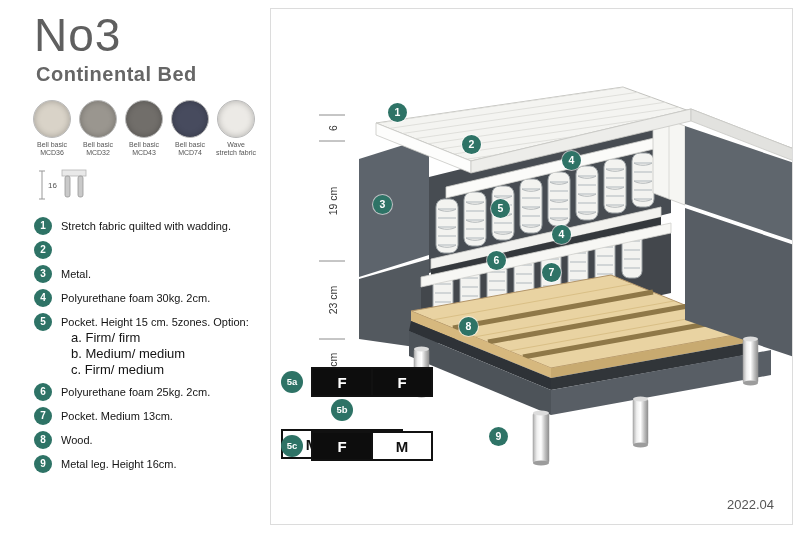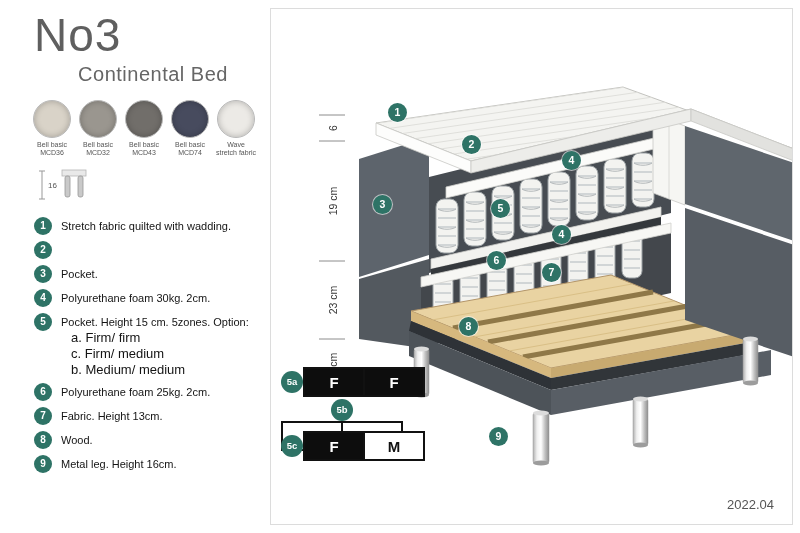--- a/index.html
+++ b/index.html
@@ -1,21 +1,21 @@
 <!DOCTYPE html>
 <html><head>
 <meta charset="utf-8">
 <style>
   html,body{margin:0;padding:0;background:#fff;}
   .page{position:relative;width:800px;height:533px;background:#ffffff;overflow:hidden;
         font-family:"Liberation Sans","DejaVu Sans",sans-serif;}
   
   .left{position:absolute;left:0;top:0;width:270px;height:533px;}
   .title{margin:10px 0 0 34px;font-size:46px;line-height:1.1;font-weight:400;color:#5f5f5f;letter-spacing:1px;}
-  .subtitle{margin:2px 0 0 36px;font-size:20px;font-weight:400;color:#666;letter-spacing:.5px;text-align:center;}
+  .subtitle{margin:2px 0 0 36px;font-size:20px;font-weight:700;color:#666;letter-spacing:.5px;}
   .swatches{display:flex;gap:2px;margin:14px 0 0 30px;}
   .swatch{width:44px;text-align:center;}
   .sw-dot{display:block;width:38px;height:38px;margin:0 auto;border-radius:50%;
           border:1px solid #b9b9b9;box-sizing:border-box;
           box-shadow:inset 0 0 6px rgba(0,0,0,.25);}
   .sw-label{display:block;margin-top:3px;font-size:7px;line-height:1.2;color:#555;white-space:pre-line;}
   .leg-thumb{margin:8px 0 0 36px;width:60px;height:40px;}
   .legend{list-style:none;margin:8px 0 0 0;padding:0 0 0 34px;}
   .legend li{display:flex;gap:9px;margin-bottom:6px;align-items:flex-start;}
   .nbadge{flex:0 0 18px;width:18px;height:18px;border-radius:50%;background:#2e7366;color:#fff;
@@ -25,21 +25,21 @@
   .sub div{font-size:13px;color:#141414;line-height:1.2;padding-left:10px;}
   
   .panel{position:absolute;left:270px;top:8px;width:523px;height:517px;background:#fff;
          border:1px solid #dcdcdc;box-sizing:border-box;}
   .bed{position:absolute;left:0;top:0;}
   .dbadge{position:absolute;width:19px;height:19px;border-radius:50%;background:#2e7366;color:#fff;
           font-size:10.5px;font-weight:bold;line-height:19px;text-align:center;
           box-shadow:0 0 0 1px rgba(255,255,255,.6);}
   .dim-label{position:absolute;width:44px;height:14px;line-height:14px;text-align:center;
              font-size:10.5px;color:#333;transform:rotate(-90deg);}
-  .f-row{position:absolute;left:10px;display:flex;gap:0;align-items:center;}
+  .f-row{position:absolute;left:10px;display:flex;gap:8px;align-items:center;}
   .f-badge{width:22px;height:22px;border-radius:50%;background:#2e7366;color:#fff;
            font-size:9.5px;font-weight:bold;line-height:22px;text-align:center;}
   .cells{display:flex;width:118px;height:26px;border:2px solid #111;background:#fff;}
   .cell{flex:1;display:flex;align-items:center;justify-content:center;font-weight:bold;font-size:15px;}
   .cell + .cell{border-left:2px solid #111;}
   .cell-dark{background:#0d0d0d;color:#fff;}
   .cell-light{background:#fff;color:#111;}
   .version{position:absolute;right:18px;bottom:12px;font-size:13px;color:#555;}
 </style>
 </head>
@@ -92,44 +92,44 @@
     <ol class="legend">
       <li>
         <span class="nbadge">1</span>
         <span class="ltxt">Stretch fabric quilted with wadding.</span>
       </li>
       <li>
         <span class="nbadge">2</span>
       </li>
       <li>
         <span class="nbadge">3</span>
-        <span class="ltxt">Pocket.</span>
+        <span class="ltxt">Metal.</span>
       </li>
       <li>
         <span class="nbadge">4</span>
         <span class="ltxt">Polyurethane foam 30kg. 2cm.</span>
       </li>
       <li>
         <span class="nbadge">5</span>
         <span class="ltxt">
           <span>Pocket. Height 15 cm. 5zones. Option:</span>
           <span class="sub" style="display:block;">
             <div>a. Firm/ firm</div>
+            <div>b. Medium/ medium</div>
             <div>c. Firm/ medium</div>
-            <div>b. Medium/ medium</div>
           </span>
         </span>
       </li>
       <li>
         <span class="nbadge">6</span>
         <span class="ltxt">Polyurethane foam 25kg. 2cm.</span>
       </li>
       <li>
         <span class="nbadge">7</span>
-        <span class="ltxt">Fabric. Height 13cm.</span>
+        <span class="ltxt">Pocket. Medium 13cm.</span>
       </li>
       <li>
         <span class="nbadge">8</span>
         <span class="ltxt">Wood.</span>
       </li>
       <li>
         <span class="nbadge">9</span>
         <span class="ltxt">Metal leg. Height 16cm.</span>
       </li>
     </ol>

